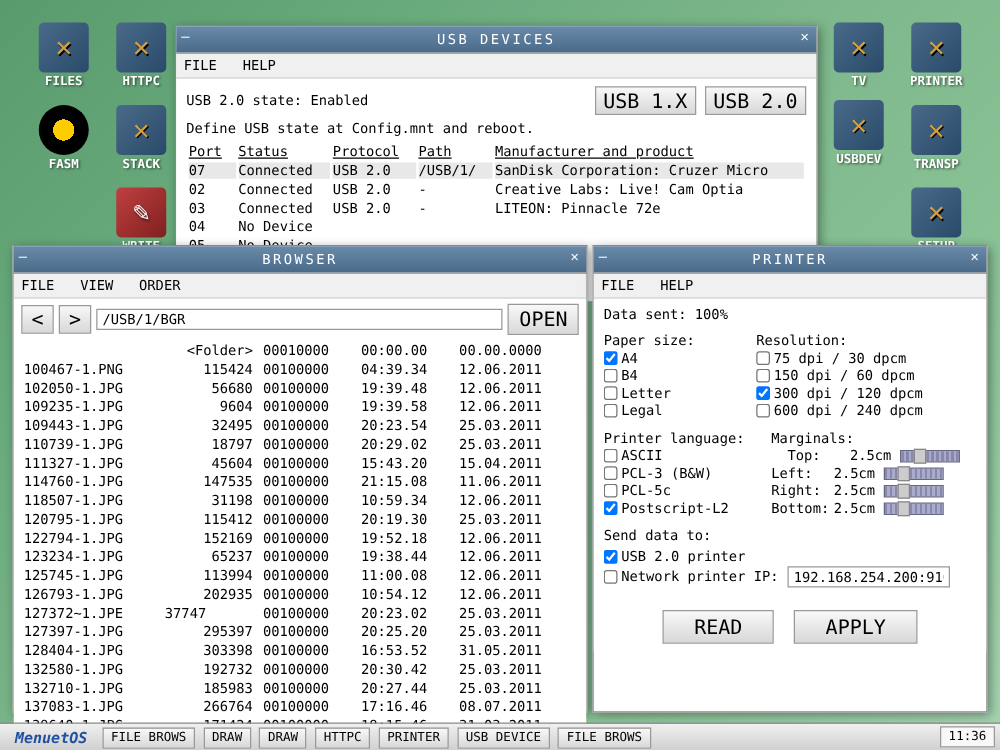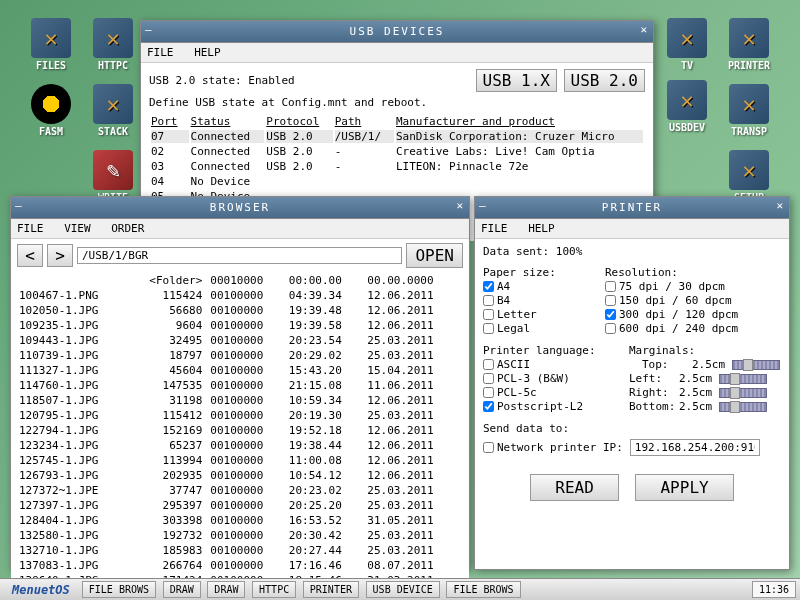--- a/index.html
+++ b/index.html
@@ -386,21 +386,21 @@
             </tr>
             <tr>
               <td>126793-1.JPG</td>
               <td style="text-align:right">202935</td>
               <td>00100000</td>
               <td>10:54.12</td>
               <td>12.06.2011</td>
             </tr>
             <tr>
               <td>127372~1.JPE</td>
-              <td style="text-align:right">37747</td>
+              <td style="text-align:left">37747</td>
               <td>00100000</td>
               <td>20:23.02</td>
               <td>25.03.2011</td>
             </tr>
             <tr>
               <td>127397-1.JPG</td>
               <td style="text-align:right">295397</td>
               <td>00100000</td>
               <td>20:25.20</td>
               <td>25.03.2011</td>
@@ -497,21 +497,21 @@
               <input type="checkbox" checked="" style="">
               <span>300 dpi / 120 dpcm</span>
             </div>
             <div class="checkbox-row">
               <input type="checkbox" style="">
               <span>600 dpi / 240 dpcm</span>
             </div>
           </div>
       </div>
     </div>
-    <div style="display:flex;gap:16px;margin-bottom:8px">
+    <div style="display:flex;gap:4px;margin-bottom:8px">
       <div style="flex:0 0 130px">
         <div>Printer language:</div>
         <div id="lang-opts">
             <div class="checkbox-row">
               <input type="checkbox" style="">
               <span>ASCII</span>
             </div>
             <div class="checkbox-row">
               <input type="checkbox" style="">
               <span>PCL-3 (B&amp;W)</span>
@@ -555,20 +555,24 @@
               <span style="width:36px">2.5cm</span>
               <span class="slider-track">
                 <span class="slider-thumb"></span>
               </span>
             </div>
           </div>
       </div>
     </div>
     <div style="margin-bottom:4px">Send data to:</div>
     <div class="checkbox-row">
+        <input type="checkbox" checked="" style="">
+        <span>USB 2.0 printer</span>
+      </div>
+    <div class="checkbox-row">
       <input type="checkbox" style="">
       <span>Network printer IP:</span>
       <input class="textfield" style="width: 130px; margin-left: 4px;" value="192.168.254.200:9100">
     </div>
     <div style="text-align:center;margin-top:18px">
       <span class="btn" style="padding:3px 24px">READ</span>
       <span class="btn" style="padding:3px 24px;margin-left:10px">APPLY</span>
     </div>
   </div>
 </div>

